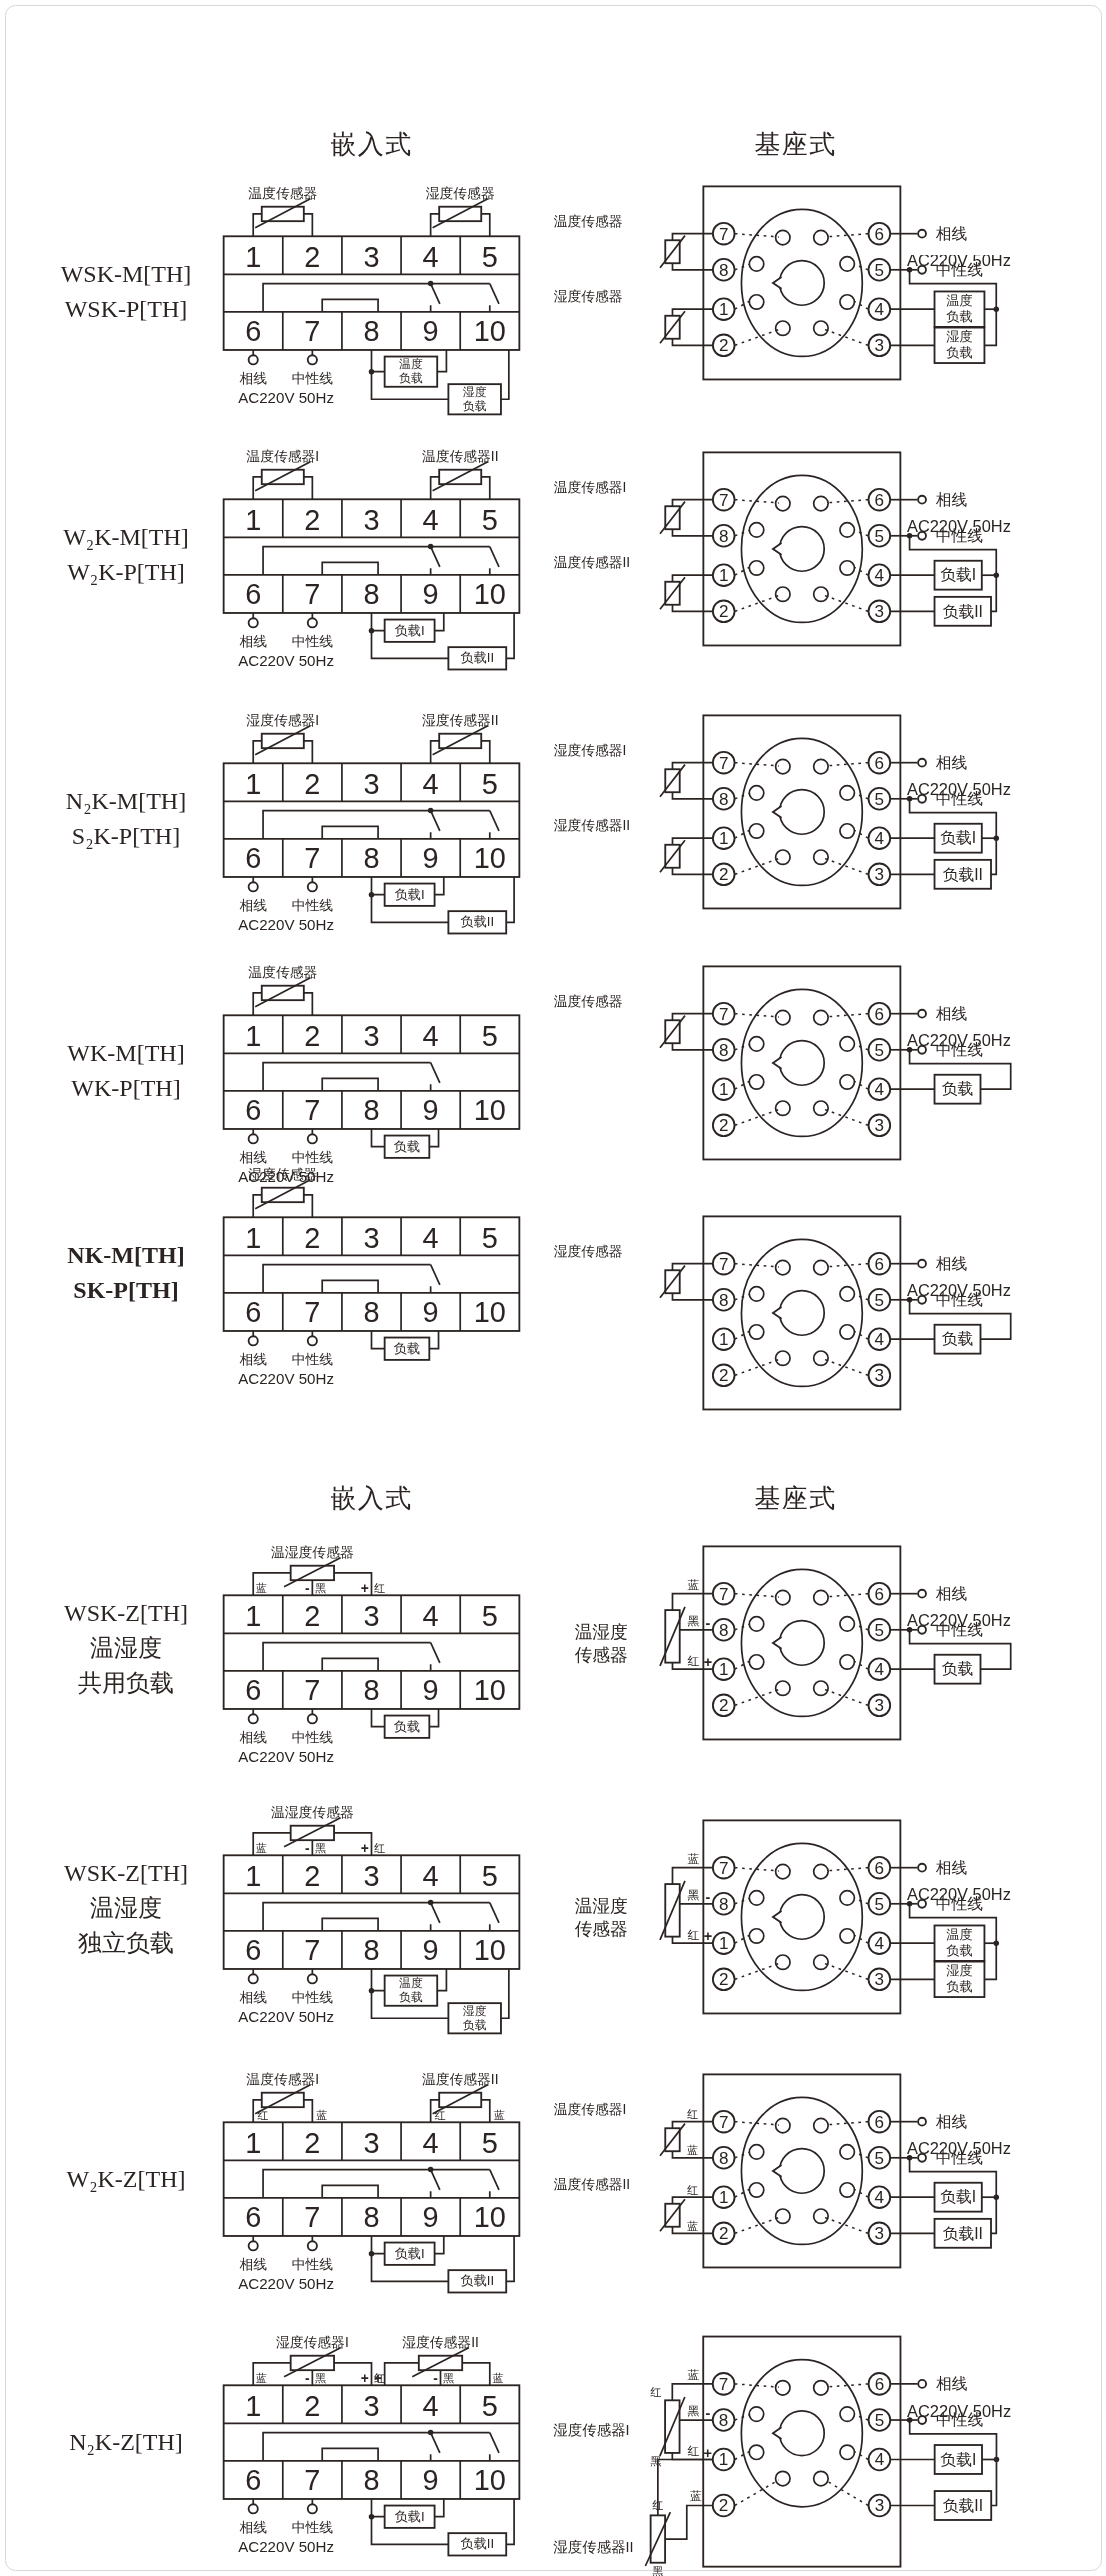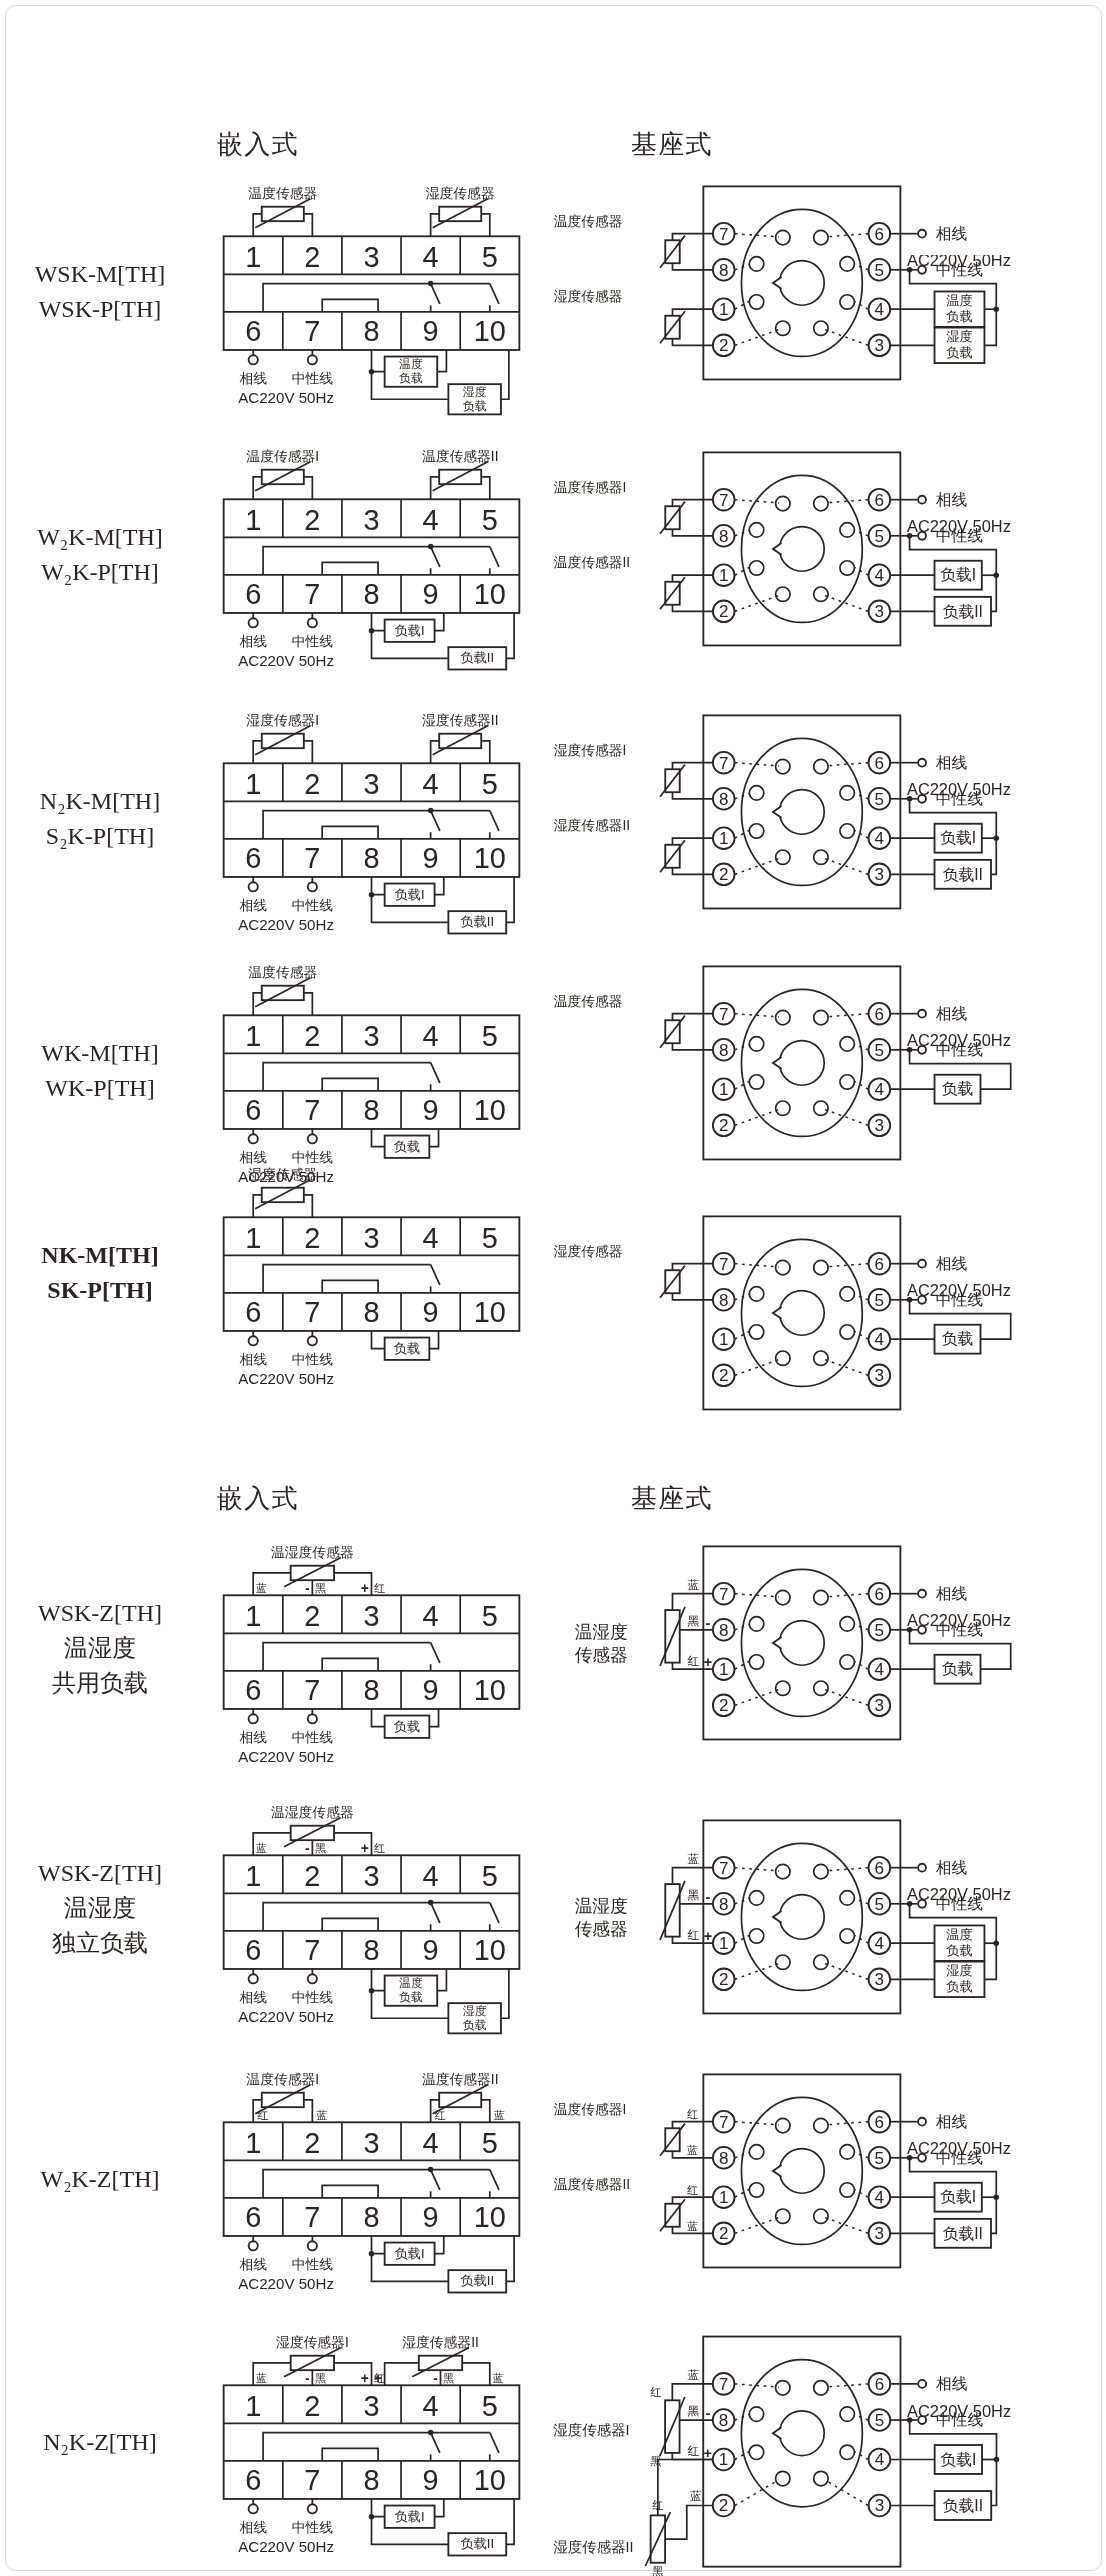--- a/index.html
+++ b/index.html
@@ -1,21 +1,21 @@
 <!DOCTYPE html>
 <html style="font-size:10.5px"><head>
 <meta charset="utf-8">
 <style>
   html,body{margin:0;padding:0;background:#fff;}
   #canvas{position:relative;width:1107px;height:2576px;background:#fff;overflow:hidden;
           font-family:"Liberation Sans","DejaVu Sans",sans-serif;color:#2b2422;}
   #frame{position:absolute;left:5.3px;top:5.3px;right:5.3px;bottom:5.3px;border:1.3px solid #d8d8d8;border-radius:10.5px;pointer-events:none;}
   .title{position:absolute;left:60px;top:63px;font-size:45px;font-weight:bold;letter-spacing:2.6px;}
-  .hdr{position:absolute;font-size:26px;text-align:left;letter-spacing:1.3px;}
-  .model{position:absolute;left:8px;width:184px;text-align:center;
+  .hdr{position:absolute;font-size:26px;text-align:center;letter-spacing:1.3px;}
+  .model{position:absolute;left:34px;width:184px;text-align:center;
          font-family:"Liberation Serif","DejaVu Serif",serif;font-size:24px;line-height:35px;white-space:pre-line;}
   svg{position:absolute;overflow:visible;}
   svg .ln{stroke:#2b2422;fill:none;stroke-width:2.6;}
   svg .dt{stroke:#2b2422;fill:none;stroke-width:2.3;stroke-dasharray:4 7;}
   svg .bx{stroke:#2b2422;fill:#fff;stroke-width:2.8;}
   svg text{fill:#2b2422;stroke:none;font-family:"Liberation Sans","DejaVu Sans",sans-serif;}
 </style>
 </head>
 <body>
 

